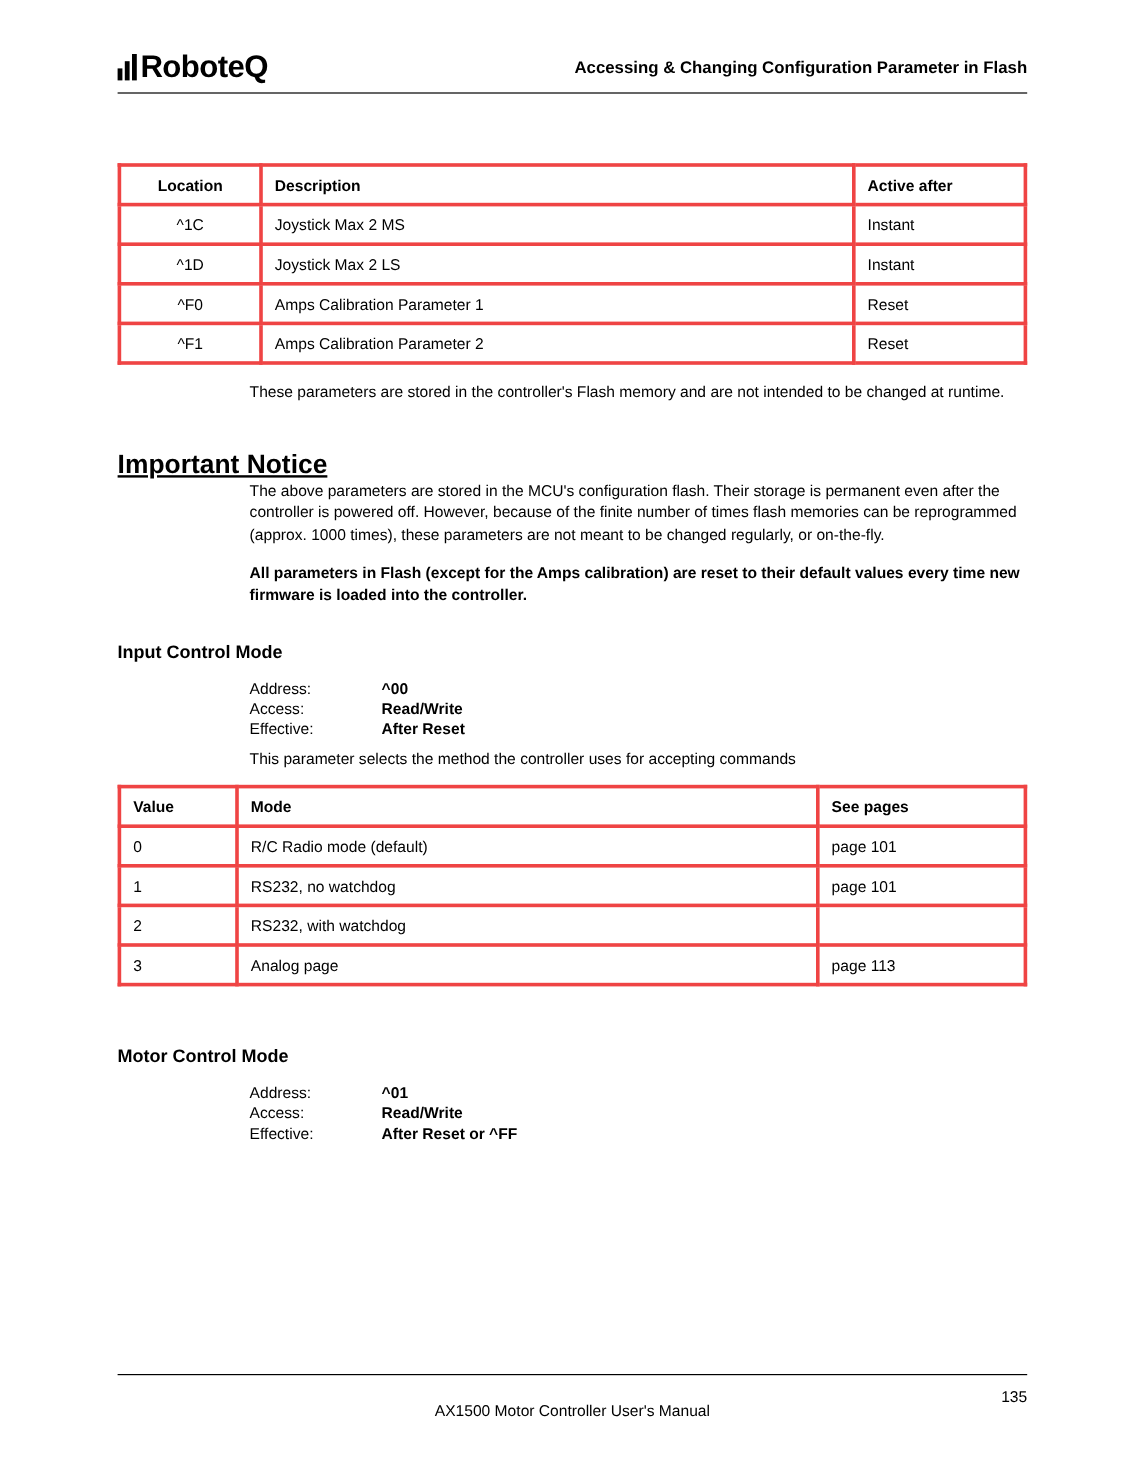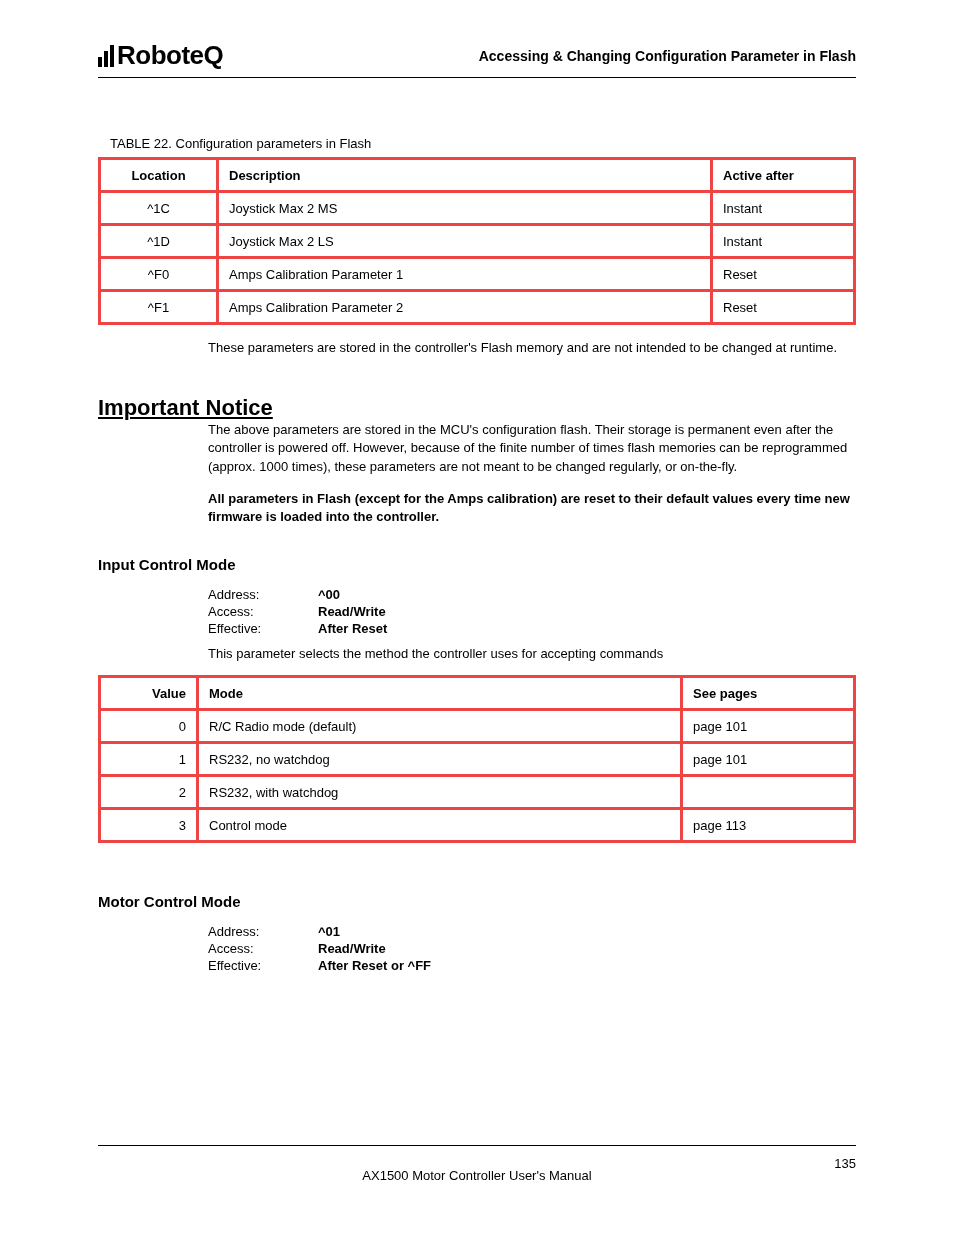--- a/index.html
+++ b/index.html
@@ -70,21 +70,21 @@
     padding: 5px 10px;
     text-align: left;
     vertical-align: middle;
     height: 20px;
   }
   th {
     font-weight: bold;
   }
   .col-location { width: 95px; text-align: center;}
   .col-active { width: 120px;}
-  .col-value { width: 75px; text-align:right;}
+  .col-value { width: 75px; text-align:left;}
   .col-seepages { width: 150px;}
   .body-text {
     font-size: 13px;
     line-height: 1.4;
     margin: 14px 0 14px 110px;
   }
   .section-title {
     font-size: 22px;
     font-weight: 900;
     text-decoration: underline;
@@ -140,23 +140,20 @@
           <span></span>
           <span></span>
           <span></span>
         </span>
       <span class="logo-text">RoboteQ</span>
     </div>
     <div class="header-title">Accessing &amp; Changing Configuration Parameter in Flash</div>
   </div>
 
   <div class="content">
-    <div class="table-caption">
-      <span>TABLE 22. </span><span>Configuration parameters in Flash</span>
-    </div>
     <table>
       <tbody>
           <tr>
         <th class="col-location">Location</th>
         <th>Description</th>
         <th class="col-active">Active after</th>
       </tr>
       <tr>
         <td class="col-location">^1C</td>
         <td>Joystick Max 2 MS</td>
@@ -220,21 +217,21 @@
         <td>RS232, no watchdog</td>
         <td>page 101</td>
       </tr>
       <tr>
         <td class="col-value">2</td>
         <td>RS232, with watchdog</td>
         <td></td>
       </tr>
       <tr>
         <td class="col-value">3</td>
-        <td>Control mode</td>
+        <td>Analog page</td>
         <td>page 113</td>
       </tr>
     </tbody>
       </table>
 
     <div class="sub-heading" style="margin-top:50px;">Motor Control Mode</div>
     <div class="param-block">
       <div class="param-row">
         <span class="param-label">Address:</span>
         <span class="param-value">^01</span>

